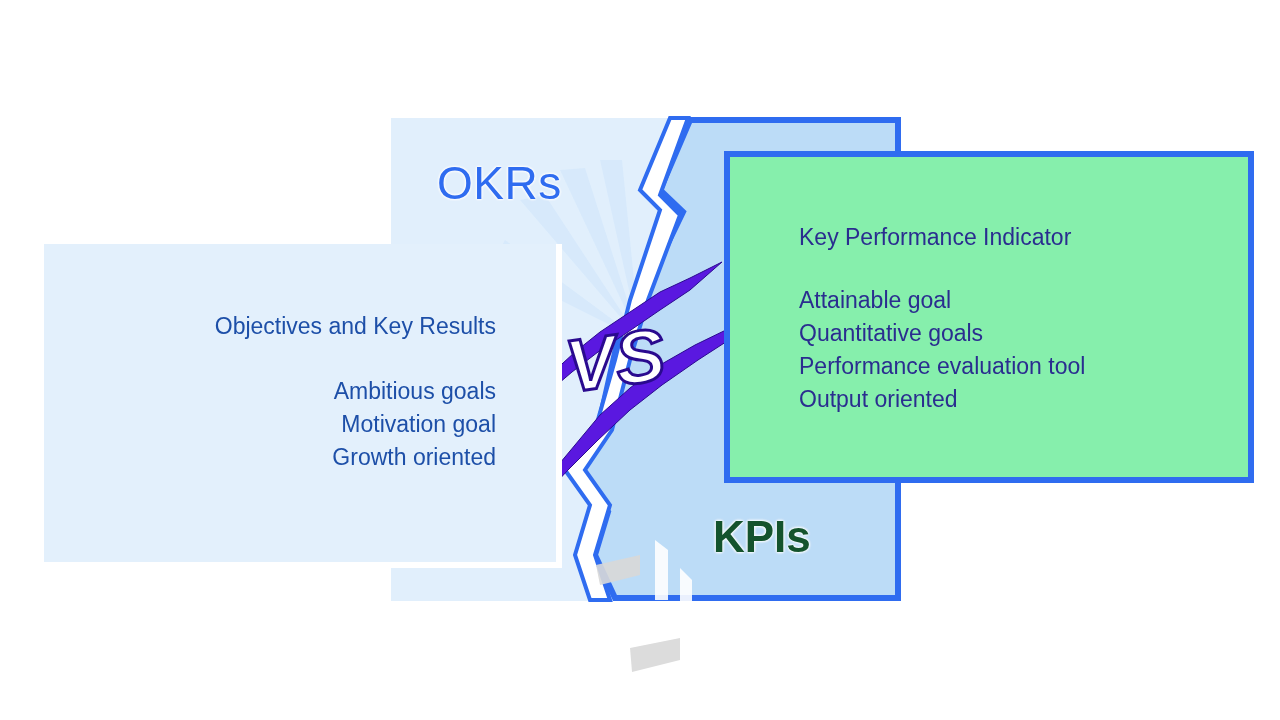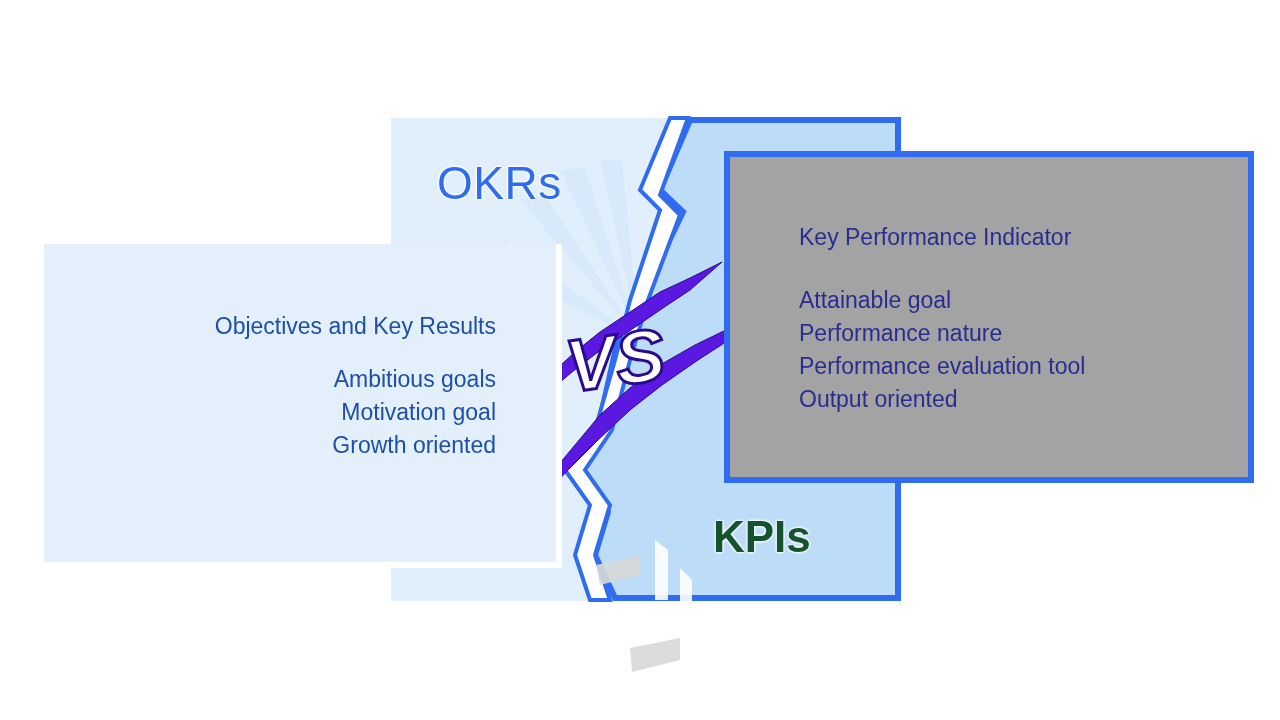--- a/index.html
+++ b/index.html
@@ -1,24 +1,24 @@
 <!DOCTYPE html>
 <html><head>
 <meta charset="utf-8">
 <style>
   html,body{margin:0;padding:0;background:#ffffff;}
   body{width:1280px;height:720px;position:relative;overflow:hidden;font-family:"Liberation Sans",sans-serif;}
   .abs{position:absolute;}
   .okr-bg{left:391px;top:118px;width:290px;height:483px;background:#e1effc;}
   .left-card{left:44px;top:244px;width:512px;height:318px;background:#e3f0fc;border-right:6px solid #ffffff;border-bottom:6px solid #ffffff;}
   .left-text{right:60px;top:66px;text-align:right;color:#1d4fa8;font-size:23px;line-height:33px;}
-  .left-text .head{margin-bottom:20px;}
+  .left-text .head{margin-bottom:32px;}
   .okr-title{left:437px;top:156px;font-size:46px;font-weight:normal;color:#2f6cf0;letter-spacing:0.5px;text-shadow:0 0 3px #fff,0 0 3px #fff,0 0 3px #fff;}
   .kpi-title{left:713px;top:512px;font-size:44px;font-weight:bold;color:#14532d;text-shadow:0 0 3px #fff,0 0 3px #fff,0 0 3px #fff;}
-  .right-card{left:724px;top:151px;width:518px;height:320px;background:#a3a3a3;border:6px solid #2f6cf0;}
+  .right-card{left:724px;top:151px;width:518px;height:320px;background:#86efac;border:6px solid #2f6cf0;}
   .right-text{left:69px;top:64px;color:#2a2d8f;font-size:23px;line-height:33px;}
   .right-text .head{margin-bottom:30px;}
   svg.overlay{position:absolute;left:0;top:0;}
 </style>
 </head>
 <body>
 
 <div class="abs okr-bg"></div>
 
 <svg class="overlay" width="1280" height="720" viewBox="0 0 1280 720">
@@ -58,19 +58,19 @@
     <div>Ambitious goals</div>
     <div>Motivation goal</div>
     <div>Growth oriented</div>
   </div>
 </div>
 
 <div class="abs right-card">
   <div class="abs right-text">
     <div class="head">Key Performance Indicator</div>
     <div>Attainable goal</div>
-    <div>Performance nature</div>
+    <div>Quantitative goals</div>
     <div>Performance evaluation tool</div>
     <div>Output oriented</div>
   </div>
 </div>
 
 <div class="abs kpi-title">KPIs</div>
 
 </body></html>

